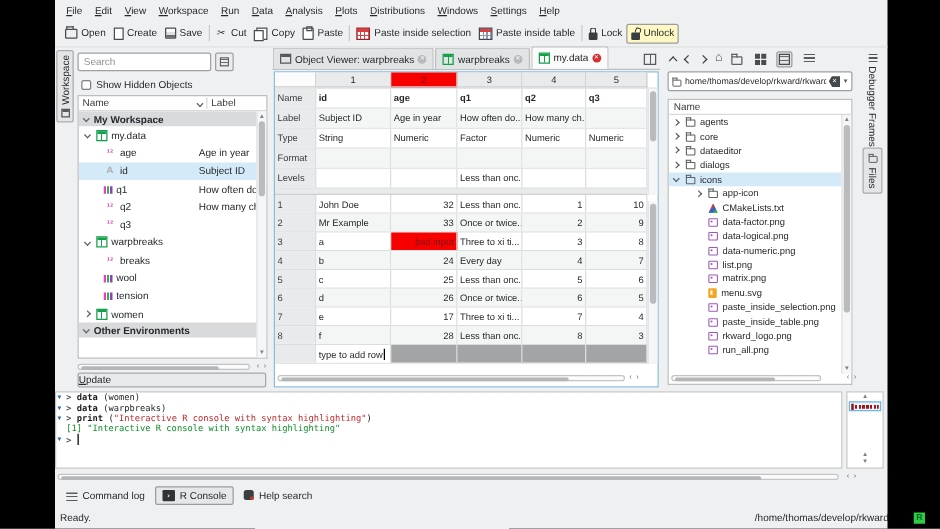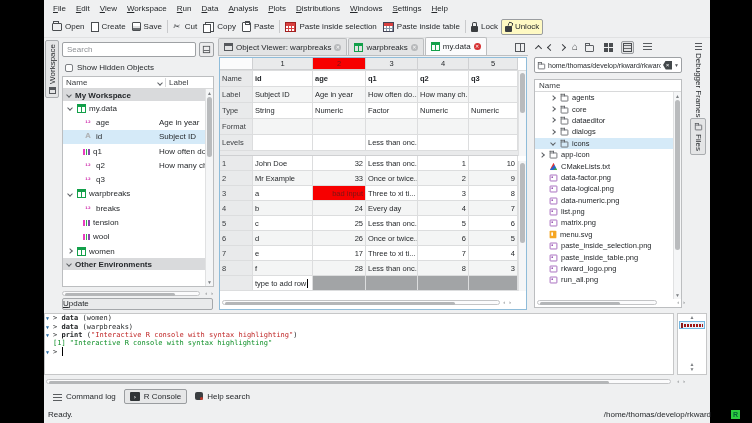--- a/index.html
+++ b/index.html
@@ -53,21 +53,21 @@
 .ic-helps{width:8px;height:8px;background:#3a3e41;border-radius:2px}
 .ic-helps::before{content:"";position:absolute;right:0;bottom:0;width:3px;height:3px;background:#c0392b;border-radius:50%}
 .ic-clear{width:9px;height:9px;background:#43484b;clip-path:polygon(30% 0,100% 0,100% 100%,30% 100%,0 50%);color:#fff;font-size:6px;line-height:9px;text-align:center}
 .ic-dockw{width:7px;height:7px;border:1px solid #55585c;background:linear-gradient(#55585c 0 2px,transparent 2px)}
 .ic-frames{width:7px;height:7px;background:repeating-linear-gradient(#55585c 0 1px,transparent 1px 3px)}
 #main{position:absolute;left:0;top:38px;width:666px;height:273px}
 #dock-left{position:absolute;left:0;top:0;width:16px;height:273px}
 .vtab-l{position:absolute;left:1px;top:2px;width:14px;border:1px solid #a9acaf;border-radius:2px;background:#e4e5e6;display:flex;flex-direction:column;align-items:center;padding:3px 0;gap:3px}
 .vtab-l .vtxt{writing-mode:vertical-rl;transform:rotate(180deg);font-size:8px;color:#26292c}
 #left-panel{position:absolute;left:16px;top:0;width:156px;height:273px}
-#search-row{position:absolute;left:2px;top:4px;width:152px;height:15px;display:flex;gap:3px}
+#search-row{position:absolute;left:2px;top:4px;width:125px;height:15px;display:flex;gap:3px}
 #search-input{flex:1;border:1px solid #9ea1a4;border-radius:2px;background:#fff;color:#8f9296;padding:2px 4px;font-size:8px;line-height:9px}
 #search-btn{width:15px;border:1px solid #9ea1a4;border-radius:2px;background:#ececed;display:flex;align-items:center;justify-content:center}
 #chk-row{position:absolute;left:5px;top:25px;display:flex;align-items:center;gap:4px}
 #chk-box{width:8px;height:8px;border:1px solid #7d8084;border-radius:2px;background:#fdfdfd}
 #tree-wrap{position:absolute;left:2px;top:38px;width:152px;height:211px;background:#fff;border:1px solid #bcbec0}
 #tree-hdr{height:12px;border-bottom:1px solid #d8d9da;display:flex;align-items:center;color:#3a3d40}
 #tree-hdr .h-name{flex:none;width:95px;padding-left:3px}
 #tree-hdr .h-sort{flex:none;margin-right:3px}
 #tree-hdr .h-label{border-left:1px solid #d8d9da;padding-left:3px;flex:1}
 #tree{position:absolute;left:0;top:12px;right:0;bottom:0;overflow:hidden}
@@ -126,22 +126,22 @@
 .rt-home{font-size:10px;line-height:12px}
 .rt-view{width:13px;height:13px;display:flex;align-items:center;justify-content:center;border-radius:2px}
 .rt-view.pressed{border:1px solid #9a9da0;background:#e2e3e4}
 #rpath{position:absolute;left:2px;top:19px;width:148px;height:16px;border:1px solid #9ea1a4;border-radius:2px;background:#fff;display:flex;align-items:center;gap:2px;padding:0 2px}
 #rpath .ptext{flex:1;font-size:7px;overflow:hidden;white-space:nowrap;color:#26292c}
 #rpath .pdrop{font-size:5px;color:#55585c}
 #rlist{position:absolute;left:2px;top:41px;width:148px;height:229px;background:#fff;border:1px solid #bcbec0}
 #rlist-hdr{height:12px;border-bottom:1px solid #d8d9da;display:flex;align-items:center;padding-left:4px;color:#3a3d40}
 #rrows{position:absolute;left:0;top:12px;right:8px;bottom:8px;overflow:hidden}
 .frow{height:11.4px;display:flex;align-items:center;gap:3px;white-space:nowrap;font-size:7.5px}
-.frow.d0{padding-left:16px}
-.frow.d1{padding-left:5px}
+.frow.d0{padding-left:4px}
+.frow.d1{padding-left:22px}
 .frow .farrow{width:6px;flex:none;display:flex;align-items:center}
 .frow.selected{background:#d5eaf8}
 .frow .ic{transform:scale(.85)}
 #rlist .tree-vscroll{top:12px;bottom:8px}
 #rlist-hscroll{position:absolute;left:2px;bottom:2px;width:135px;height:6px}
 #dock-right{position:absolute;left:642px;top:0;width:24px;height:273px}
 .vtab-r{position:absolute;left:4px;width:16px;display:flex;flex-direction:column;align-items:center;gap:3px;padding:3px 0}
 .vtab-r .vtxt{writing-mode:vertical-rl;font-size:8px;color:#26292c}
 .vtab-r.framed{border:1px solid #a9acaf;border-radius:2px;background:#e4e5e6}
 #console{position:absolute;left:0;top:313px;width:630px;height:62px;background:#fff;border:1px solid #c6c7c8}
@@ -297,25 +297,25 @@
               </span>
               <i class="ic ic-table"></i>
               <span class="tlabel">warpbreaks</span>
             </div>
             <div class="trow d2">
               <i class="ic ic-num">¹²</i>
               <span class="tlabel">breaks</span>
             </div>
             <div class="trow d2">
               <i class="ic ic-fac"></i>
-              <span class="tlabel">tension</span>
+              <span class="tlabel">wool</span>
             </div>
             <div class="trow d2">
               <i class="ic ic-fac"></i>
-              <span class="tlabel">wool</span>
+              <span class="tlabel">tension</span>
             </div>
             <div class="trow d1">
               <span class="tarrow">
                 <span class="chev right"></span>
               </span>
               <i class="ic ic-table"></i>
               <span class="tlabel">women</span>
             </div>
             <div class="trow t-section">
               <span class="chev down"></span>

